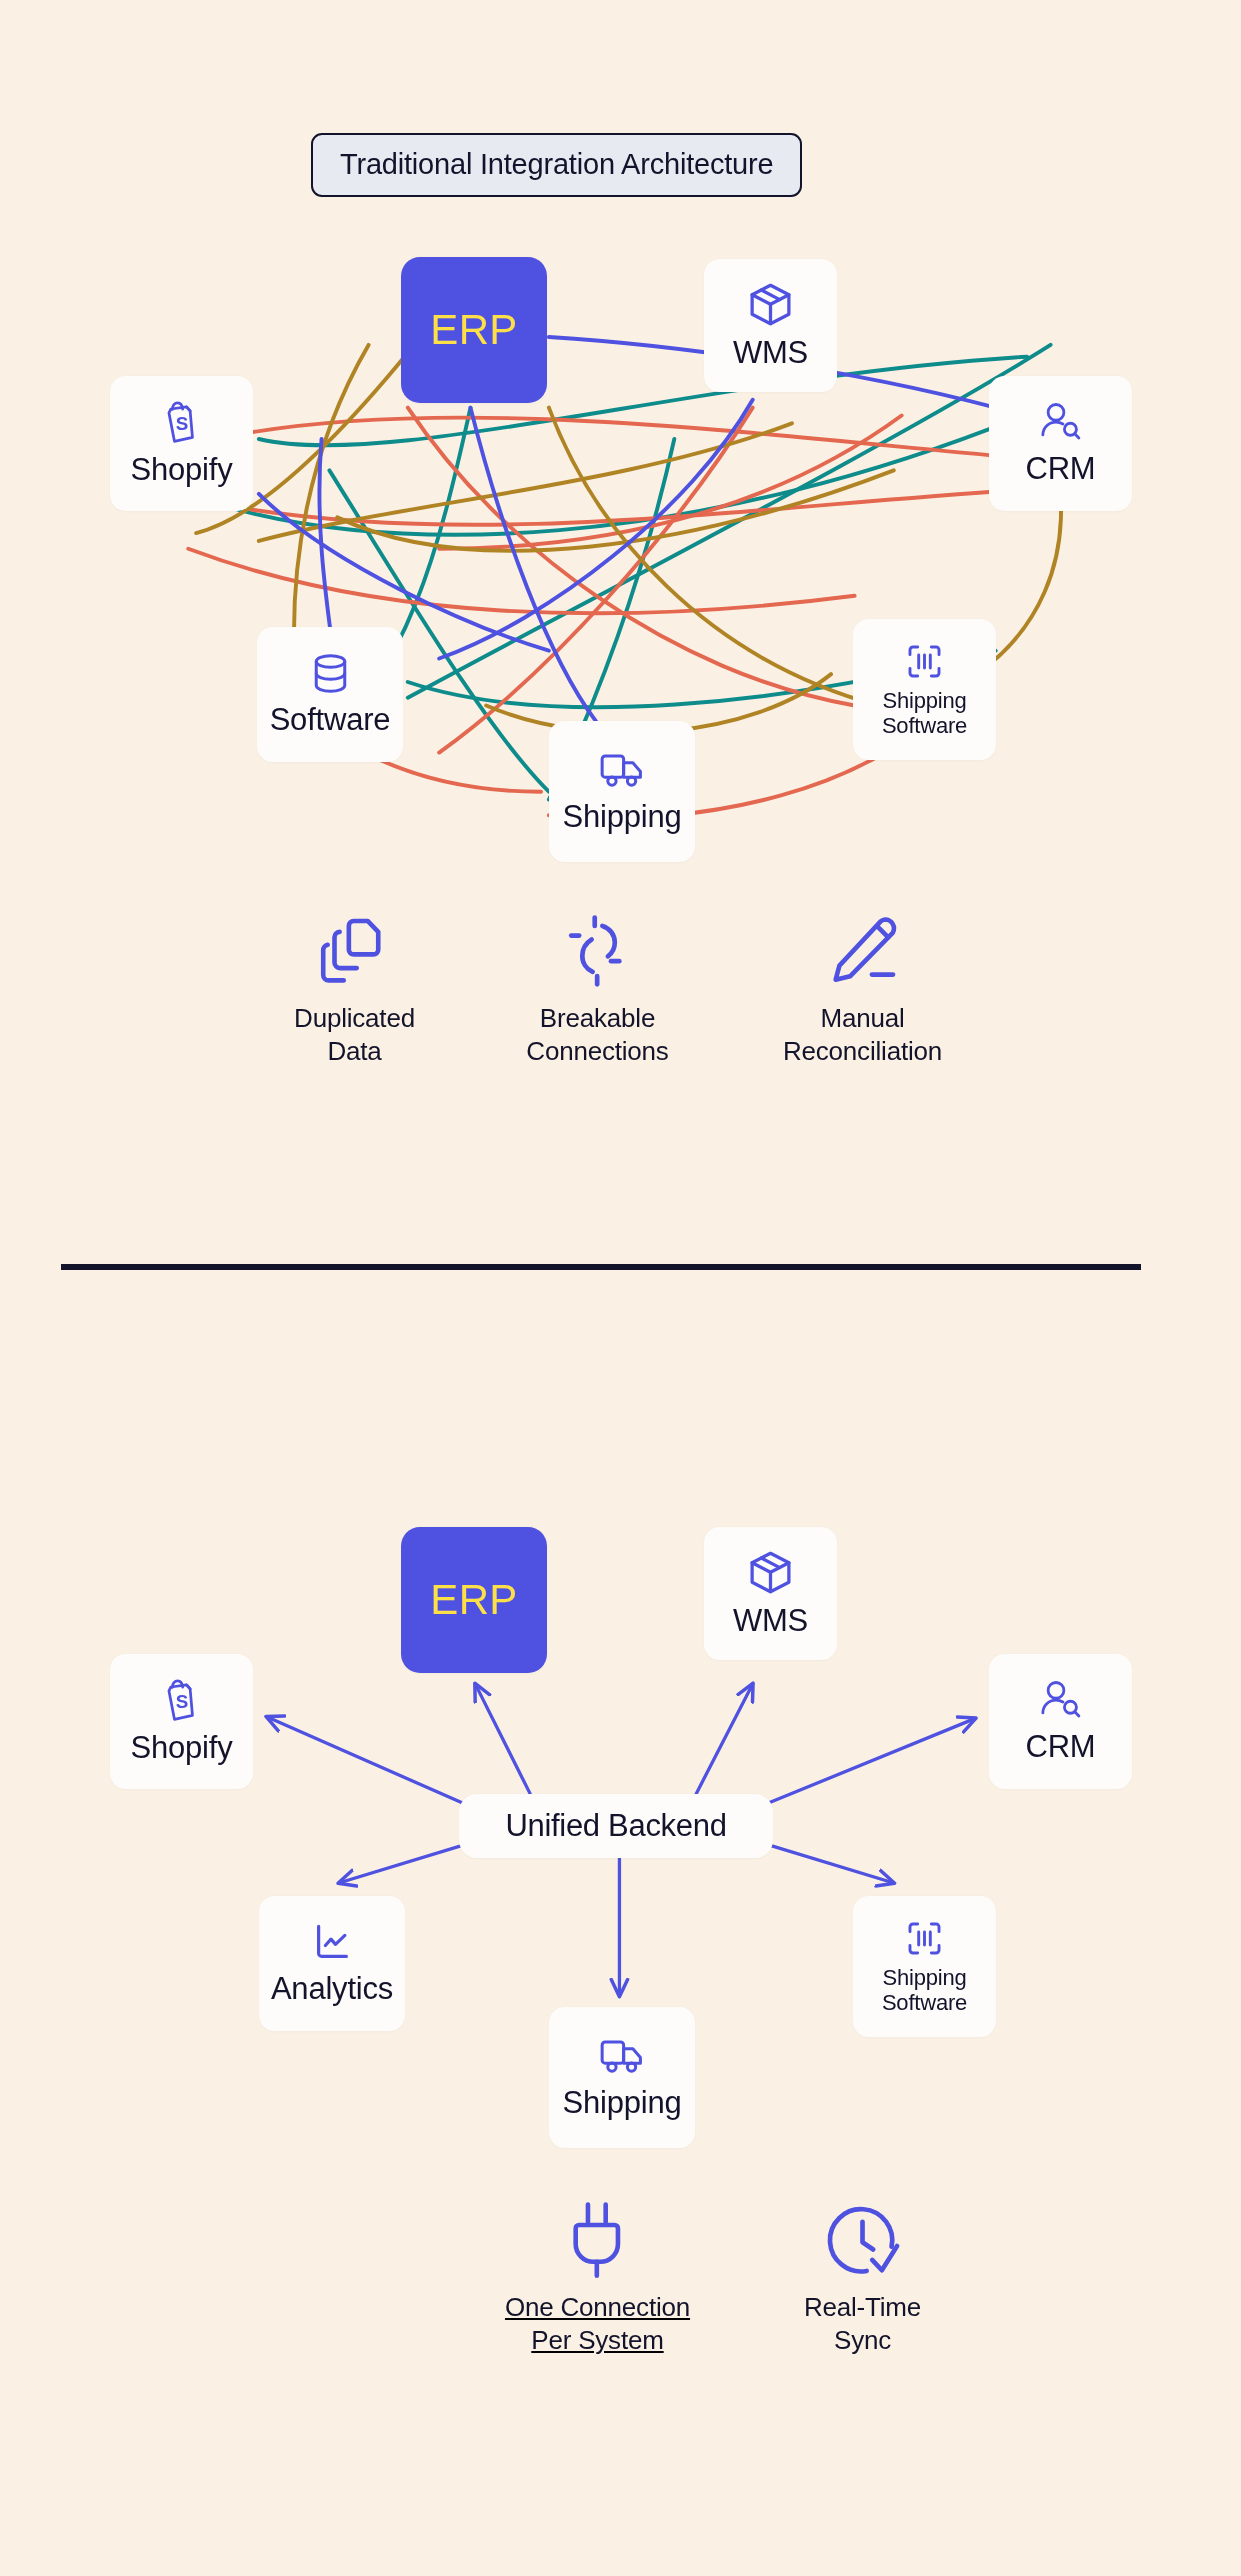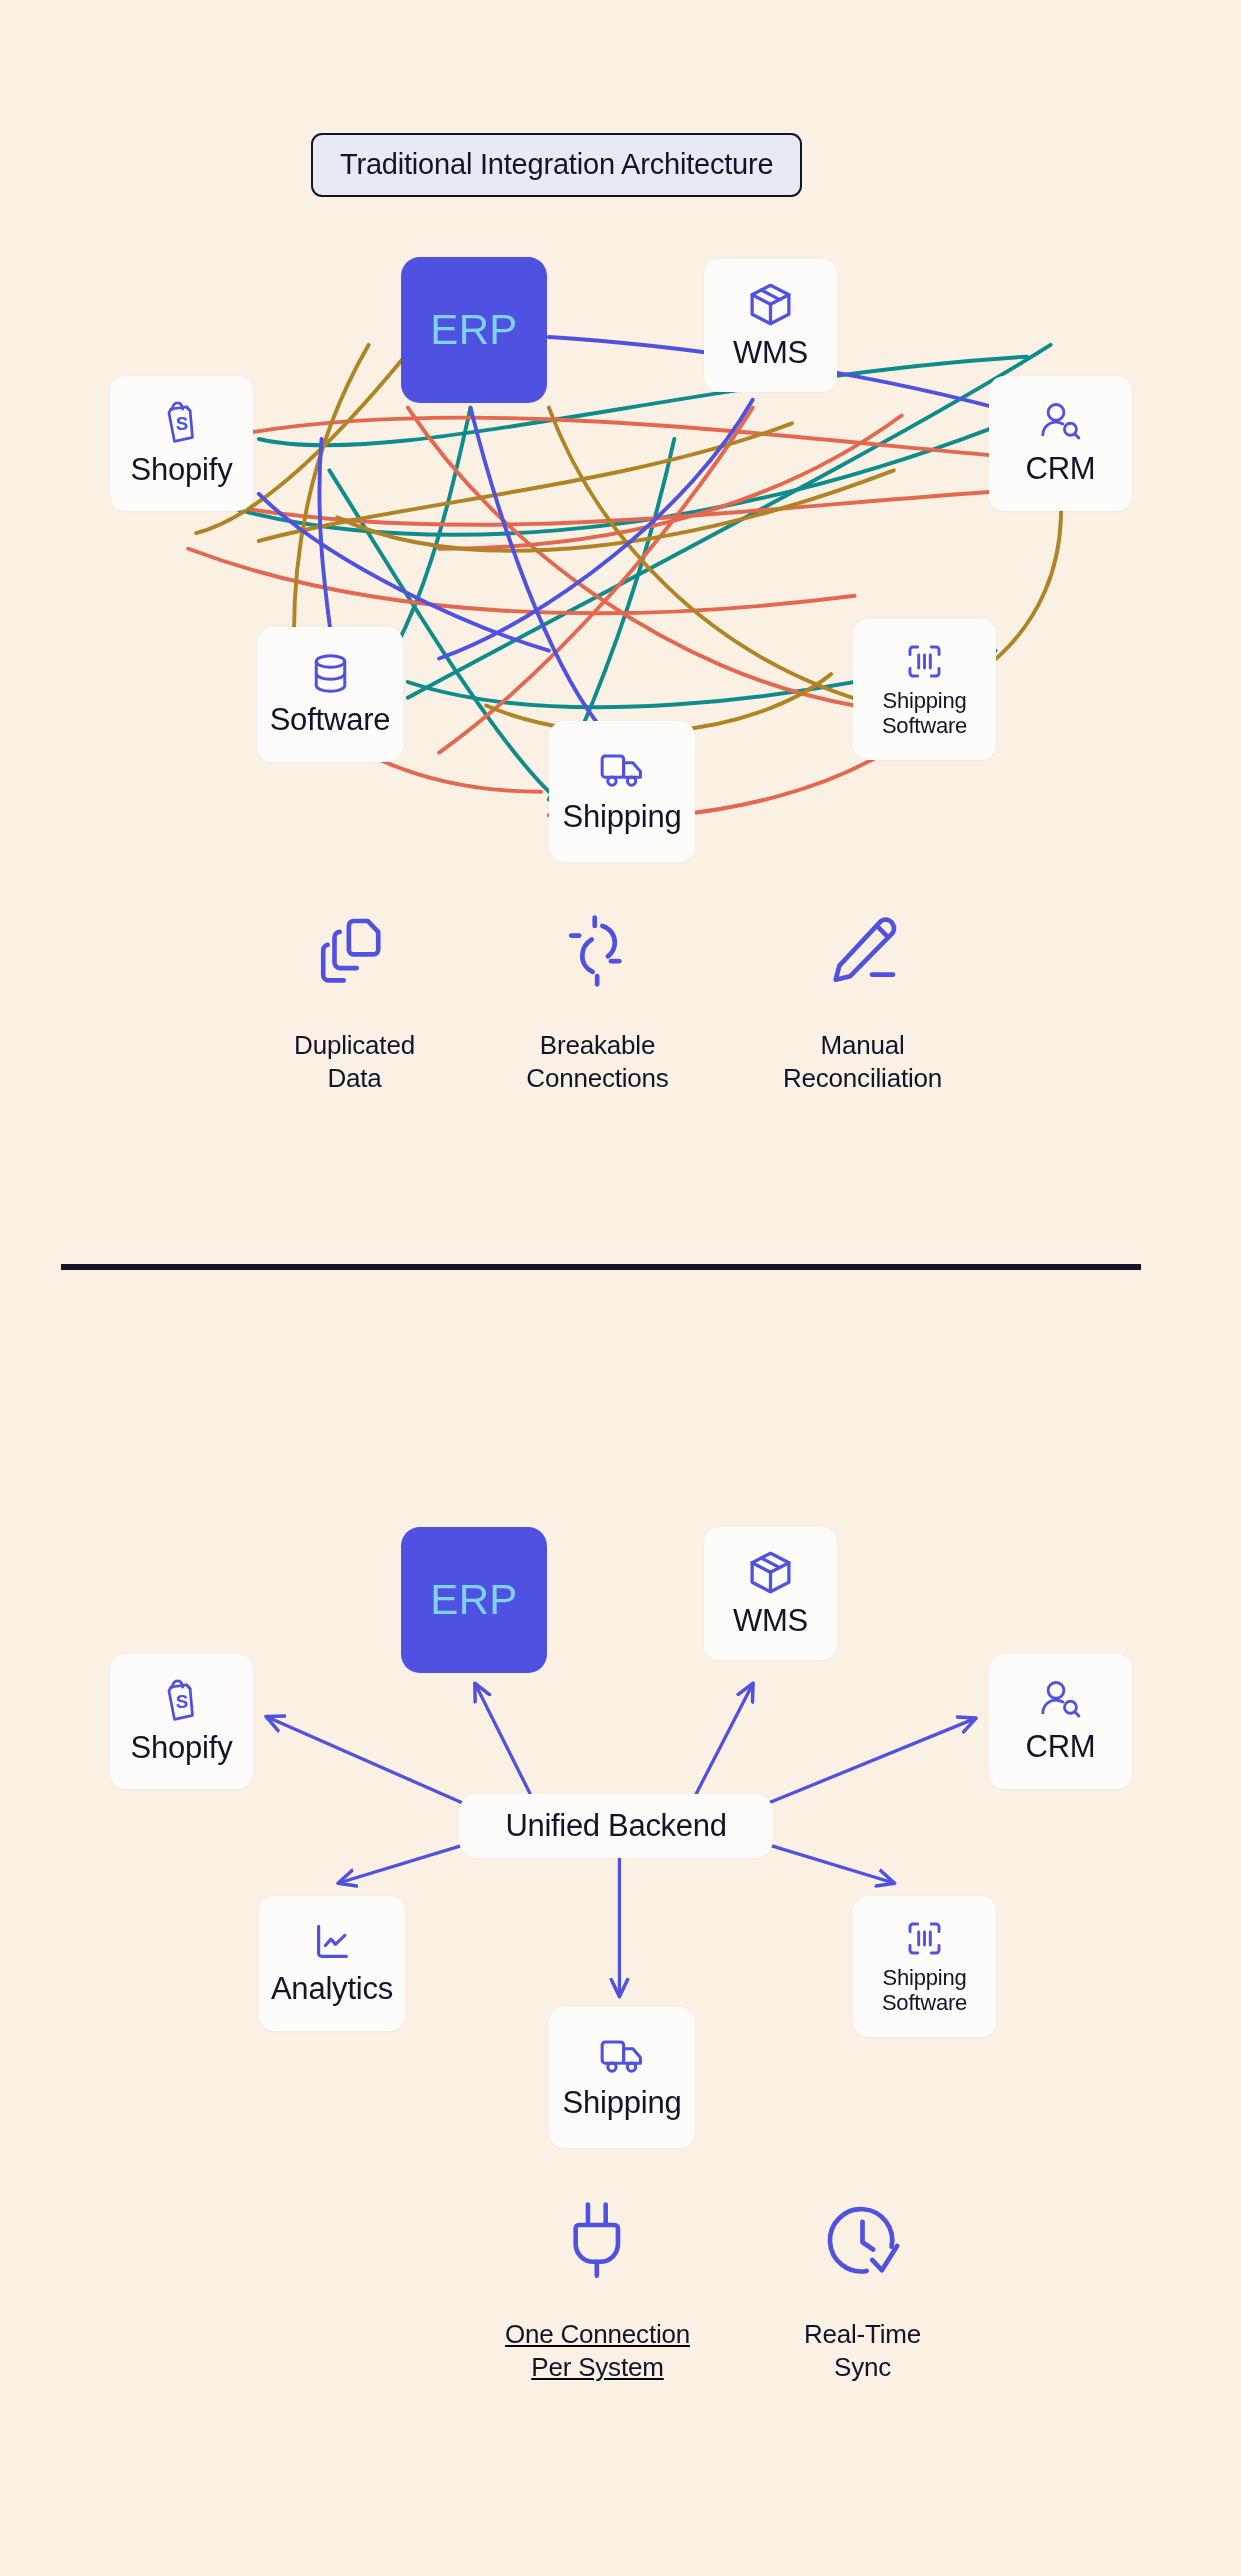--- a/index.html
+++ b/index.html
@@ -45,21 +45,21 @@
     margin-top:4.7px;
   }
   .node .lbl.small{ font-size:22px; }
   .node .ico{ display:block; }
 
   .node.erp{
     background:#4f51e0;
     border-radius:19px;
   }
   .node.erp .lbl{
-    color:#7dd3fc;
+    color:#fde047;
     font-size:42px;
     margin-top:0;
     letter-spacing:0.4px;
   }
   .node.hub{
     border-radius:18px;
     padding:4px 27px;
   }
   .node.hub .lbl{ font-size:31px; margin-top:0; letter-spacing:-0.3px; }
 
@@ -70,21 +70,20 @@
   
   .feature{
     position:absolute;
     width:235px;
     display:flex;
     flex-direction:column;
     align-items:center;
   }
   .feature .ficon{ height:102px; display:flex; align-items:center; justify-content:center; }
   .feature .ftext{
-    margin-top:27px;
     text-align:center;
     color:#13132b;
     font-size:26px;
     line-height:1.28;
     letter-spacing:-0.2px;
   }
 
   
   .divider{
     position:absolute;

